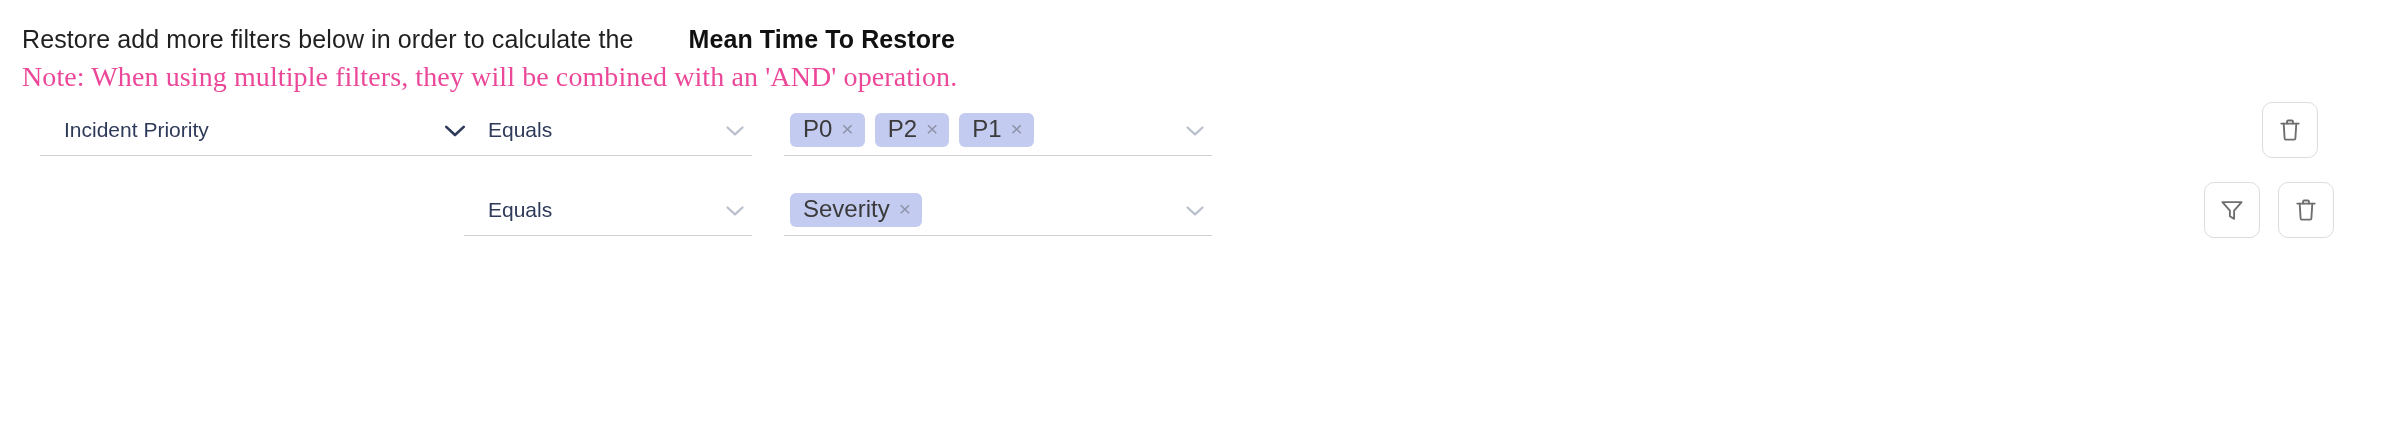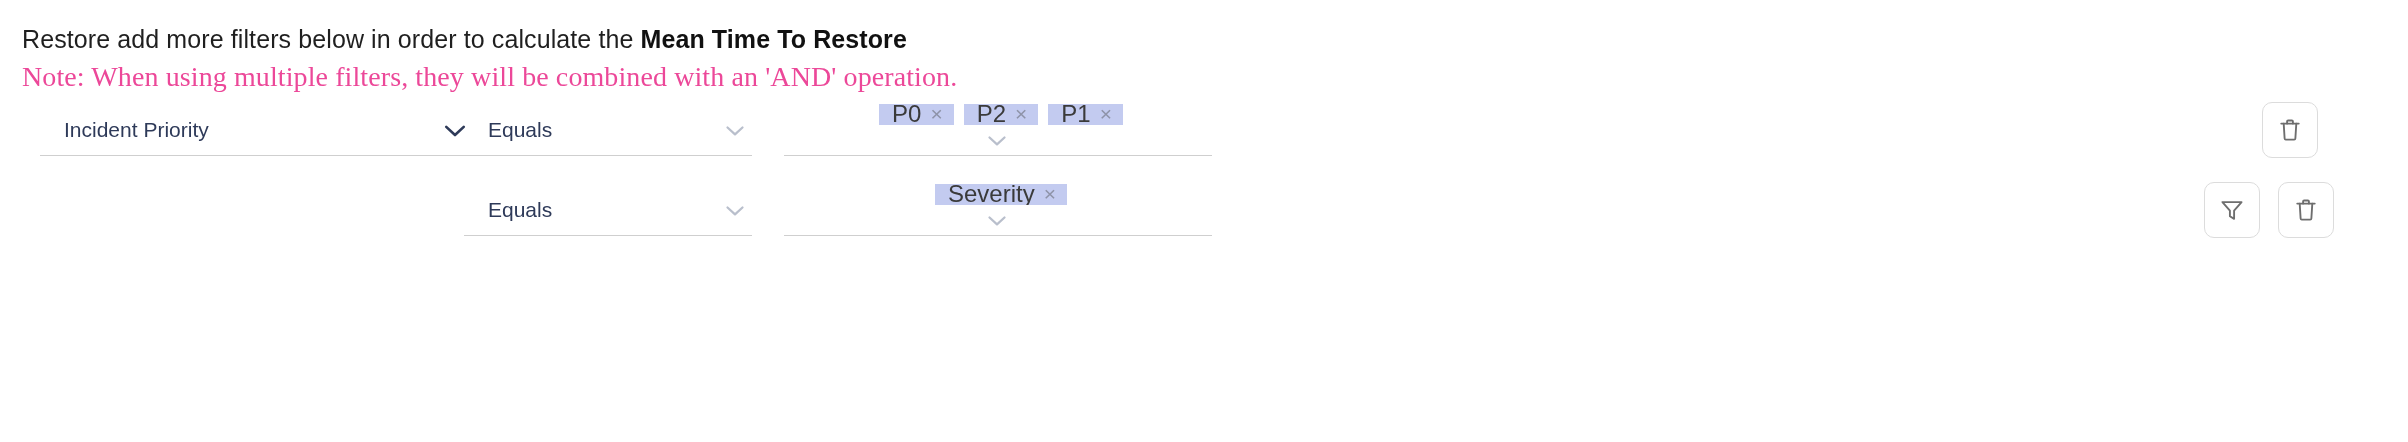--- a/index.html
+++ b/index.html
@@ -30,20 +30,21 @@
     top: 24px;
     font-size: 25px;
     line-height: 30px;
     color: #1f1f1f;
     white-space: nowrap;
     letter-spacing: 0.1px;
   }
   .headline .bold {
     font-weight: 700;
     color: #111111;
+    margin-left: 48px;
   }
 
   .note {
     position: absolute;
     left: 22px;
     top: 62px;
     font-size: 28px;
     line-height: 30px;
     color: #ec4899;
     white-space: nowrap;
@@ -68,21 +69,21 @@
     position: absolute;
     box-sizing: border-box;
     border-bottom: 1.6px solid #cfcfcf;
     height: 52px;
     display: flex;
     align-items: center;
   }
 
   .ctl-field  { left: 40px;  width: 432px; }
   .ctl-op     { left: 464px; width: 288px; }
-  .ctl-value  { left: 784px; width: 428px; flex-direction: column; }
+  .ctl-value  { left: 784px; width: 428px; }
 
   .ctl-text {
     font-size: 21px;
     color: #2e3a59;
     white-space: nowrap;
     flex: 1 1 auto;
     padding-left: 24px;
     overflow: hidden;
   }
 

